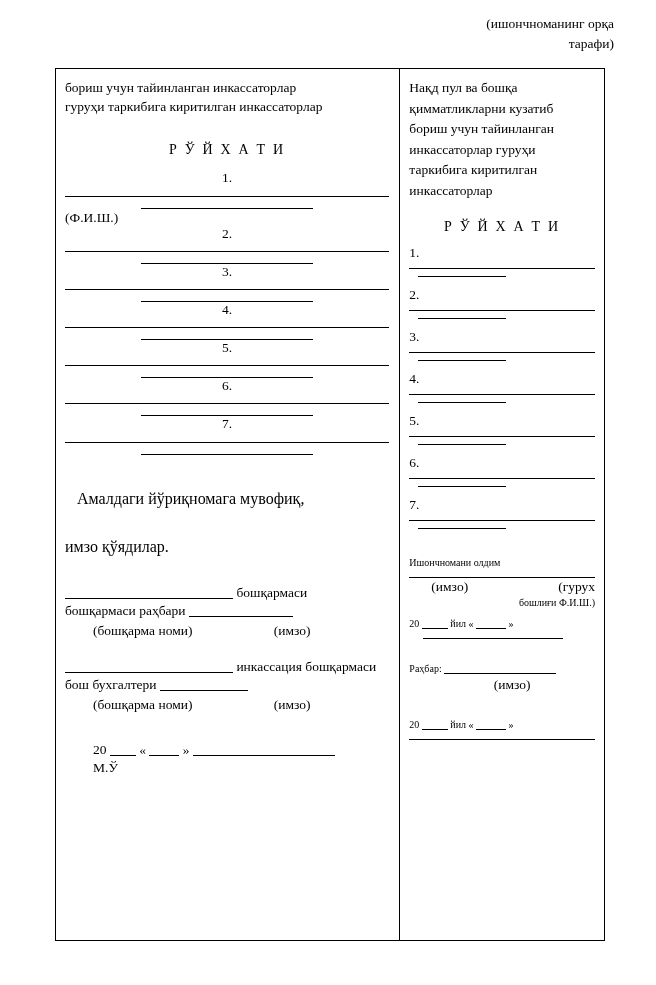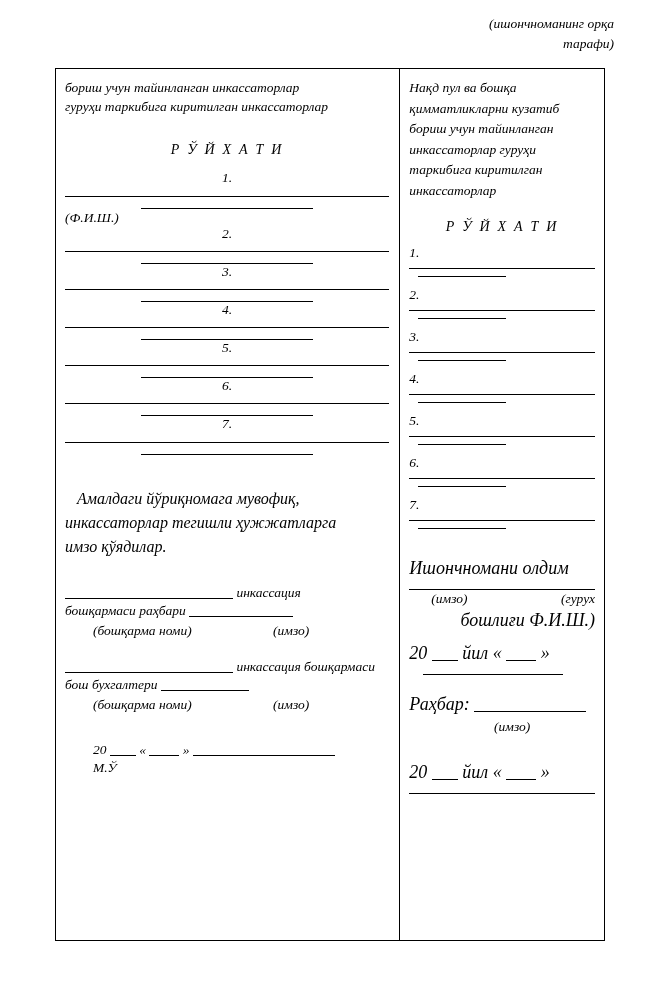--- a/index.html
+++ b/index.html
@@ -12,21 +12,20 @@
     width: 656px;
     height: 985px;
     font-family: "Liberation Serif", serif;
     color: #000000;
     position: relative;
   }
   .page {
     width: 656px;
     height: 985px;
     position: relative;
-    font-style: italic;
   }
   .header-note {
     position: absolute;
     top: 14px;
     right: 42px;
     width: 230px;
     text-align: right;
     font-size: 13.5px;
     line-height: 1.5;
   }
@@ -141,21 +140,21 @@
   }
   .spaced {
     display: inline-block;
     margin-left: 78px;
   }
   .mu {
     font-size: 13.5px;
   }
   
   .r-text {
-    font-size: 18px;
+    font-size: 10px;
     line-height: 1.5;
   }
   .r-center {
     text-align: center;
     font-size: 13.5px;
   }
   .flexrow {
     display: flex;
     justify-content: space-between;
     font-size: 13.5px;
@@ -220,27 +219,27 @@
       </div>
 
       <div>
         <div class="num-center">7.</div>
         <div class="rule-full"></div>
         <div class="rule-short"></div>
       </div>
 
       <div class="note-para">
         <span>Амалдаги йўриқномага мувофиқ,</span><br>
-        <span>инкассаторлар тегишли ҳужжатларга</span><br>
+        <br>
         <span>имзо қўядилар.</span>
       </div>
 
       <div class="sig-line1">
         <span class="blank-long" style="width:168px;"></span>
-        <span>инкассация</span>
+        <span>бошқармаси</span>
       </div>
       <div class="sub-label">
         <span>бошқармаси раҳбари</span>
         <span class="blank-long" style="width:104px;"></span>
       </div>
       <div class="sub-label">
         <span class="indented">(бошқарма номи)</span>
         <span class="spaced">(имзо)</span>
       </div>
 
@@ -331,21 +330,21 @@
       <div class="r-text" style="margin-top:6px;">
         <span>20</span>
         <span class="blank-long" style="width:26px;"></span>
         <span>йил</span>
         <span>«</span>
         <span class="blank-long" style="width:30px;"></span>
         <span>»</span>
       </div>
       <div class="r-rule-full" style="width:140px;margin-left:14px;"></div>
 
-      <div class="r-text" style="margin-top:16px;">
+      <div class="r-text" style="margin-top:22px;">
         <span>Раҳбар:</span>
         <span class="blank-long" style="width:112px;"></span>
       </div>
       <div class="r-center" style="margin-top:1px;margin-left:20px;">(имзо)</div>
 
       <div class="r-text" style="margin-top:24px;">
         <span>20</span>
         <span class="blank-long" style="width:26px;"></span>
         <span>йил</span>
         <span>«</span>

